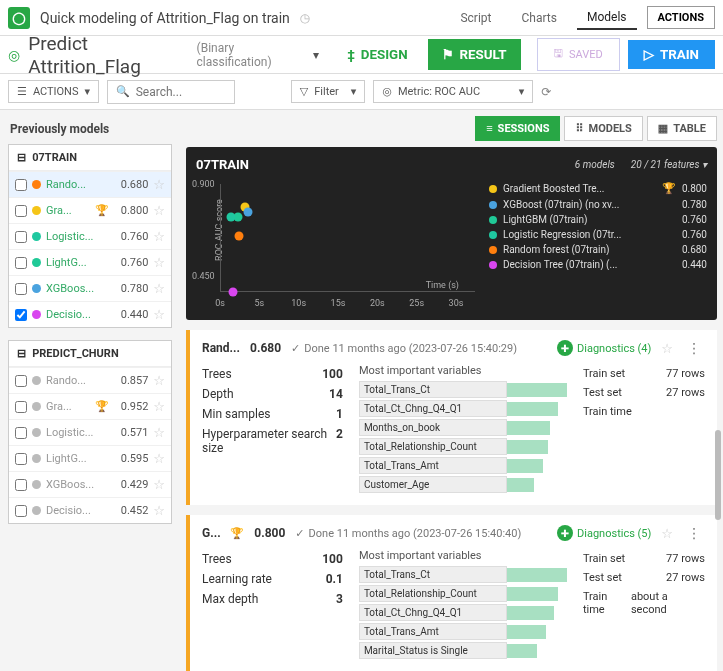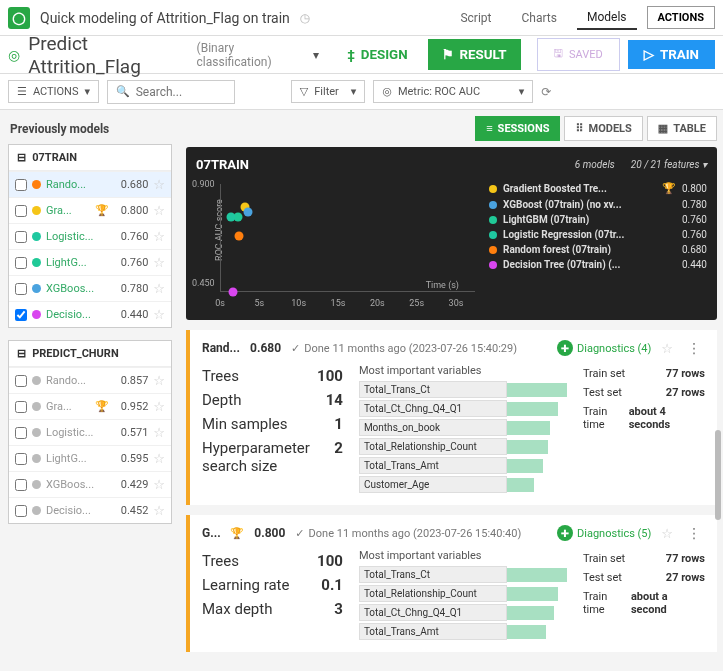--- a/index.html
+++ b/index.html
@@ -68,43 +68,43 @@
 .chart-yaxis { position: absolute; left: 24px; top: 4px; bottom: 18px; width: 1px; background: #555; }
 .chart-xaxis { position: absolute; left: 24px; right: 4px; bottom: 18px; height: 1px; background: #555; }
 .ytick { position: absolute; left: -4px; font-size: 9px; color: #aaa; transform: translateY(-50%); }
 .xtick { position: absolute; bottom: 2px; font-size: 9px; color: #aaa; transform: translateX(-50%); }
 .ylabel-txt { position: absolute; left: -8px; top: 50%; transform: rotate(-90deg) translateX(20px); font-size: 9px; color: #aaa; }
 .xlabel-txt { position: absolute; right: 20px; bottom: 20px; font-size: 9px; color: #aaa; }
 .pt { position: absolute; width: 9px; height: 9px; border-radius: 50%; transform: translate(-50%, 50%); }
 .legend { width: 218px; font-size: 10px; }
 .legend-row { display: flex; align-items: center; gap: 6px; padding: 2px 0; }
 .legend-row .dot { width: 8px; height: 8px; }
-.legend-row .lname { flex: 1; white-space: nowrap; overflow: hidden; text-overflow: ellipsis; color: #ddd; font-weight: bold; }
+.legend-row .lname { flex: 1; white-space: nowrap; overflow: hidden; text-overflow: ellipsis; color: #ddd; }
 .legend-row .lscore { color: #ddd; }
 
 
 .model-card { background: #fff; margin-top: 10px; border-left: 4px solid #f5a623; padding: 10px 12px; }
 .mc-head { display: flex; align-items: center; gap: 10px; font-size: 12px; margin-bottom: 8px; }
 .mc-name { font-weight: bold; color: #333; max-width: 60px; white-space: nowrap; overflow: hidden; text-overflow: ellipsis; }
 .mc-score { font-weight: bold; color: #333; }
 .mc-done { color: #777; font-size: 11px; display: flex; align-items: center; gap: 4px; }
 .mc-diag { color: #28a745; font-size: 11px; display: flex; align-items: center; gap: 4px; margin-left: auto; }
 .diag-circle { width: 16px; height: 16px; border-radius: 50%; background: #28a745; color: #fff; display: flex; align-items: center; justify-content: center; font-size: 10px; }
 .mc-body { display: flex; gap: 16px; }
-.mc-params { width: 150px; font-size: 15px; }
+.mc-params { width: 150px; font-size: 12px; }
 .mc-params .prow { display: flex; justify-content: space-between; padding: 3px 0; }
 .mc-params .prow .pv { font-weight: bold; text-align: right; }
 .mc-vars { flex: 1; }
 .mc-vars-title { font-size: 11px; color: #555; margin-bottom: 4px; }
 .var-row { display: flex; align-items: center; margin: 2px 0; font-size: 10px; font-family: monospace; }
 .var-label { width: 148px; background: #eee; padding: 2px 4px; border: 1px solid #ddd; white-space: nowrap; overflow: hidden; text-overflow: ellipsis; }
 .var-bar { height: 14px; background: #a8e0c2; }
 .mc-stats { width: 130px; font-size: 11px; }
 .mc-stats .srow { display: flex; justify-content: space-between; padding: 3px 0; }
-.mc-stats .srow .sv { font-weight: bold; }
+.mc-stats .srow .sv { font-weight: normal; }
 
 .kebab { color: #777; font-size: 14px; cursor: pointer; padding: 0 4px; }
 .scrollbar-fake { position: absolute; right: 2px; top: 320px; width: 6px; height: 90px; background: #bbb; border-radius: 3px; }
 </style>
 </head>
 <body>
 
 <div class="topbar">
   <div class="logo">◯</div>
   <div class="title">Quick modeling of Attrition_Flag on train</div>
@@ -294,21 +294,21 @@
         <span class="spacer"></span>
         <span class="meta">6 models</span>
         <span class="meta"><span>20 / 21 features</span> <span>▾</span></span>
       </div>
       <div class="chart-body">
         <div class="chart-area" id="chartarea">
           <div class="ylabel-txt">ROC AUC score</div>
           <div class="xlabel-txt">Time (s)</div>
           <div class="chart-yaxis"></div>
           <div class="chart-xaxis"></div>
-        <div class="ytick" style="top: 103px;">0.450</div>
+        <div class="ytick" style="top: 96px;">0.450</div>
             <div class="ytick" style="top: 4px;">0.900</div>
             <div class="xtick" style="left: 24px;">0s</div>
             <div class="xtick" style="left: 63.3333px;">5s</div>
             <div class="xtick" style="left: 102.667px;">10s</div>
             <div class="xtick" style="left: 142px;">15s</div>
             <div class="xtick" style="left: 181.333px;">20s</div>
             <div class="xtick" style="left: 220.667px;">25s</div>
             <div class="xtick" style="left: 260px;">30s</div>
             <div class="pt" style="left: 49.1733px; bottom: 102.522px; background: rgb(245, 197, 24);"></div>
             <div class="pt" style="left: 51.5333px; bottom: 97.8261px; background: rgb(74, 163, 223);"></div>
@@ -413,21 +413,20 @@
               <div class="srow">
                 <span>Train set</span>
                 <span class="sv">77 rows</span>
               </div>
               <div class="srow">
                 <span>Test set</span>
                 <span class="sv">27 rows</span>
               </div>
               <div class="srow">
                 <span>Train time</span>
-                <span class="sv">about 4 seconds</span>
               </div>
             </div>
           </div>
         </div>
         <div class="model-card">
           <div class="mc-head">
             <span class="mc-name">G...</span>
             <span class="trophy">🏆</span>
             <span class="mc-score">0.800</span>
             <span class="mc-done"><span>✓</span>Done 11 months ago (2023-07-26 15:40:40)</span>
@@ -461,20 +460,24 @@
                 <span class="var-bar" style="width:51px"></span>
               </div>
               <div class="var-row">
                 <span class="var-label">Total_Ct_Chng_Q4_Q1</span>
                 <span class="var-bar" style="width:46.8px"></span>
               </div>
               <div class="var-row">
                 <span class="var-label">Total_Trans_Amt</span>
                 <span class="var-bar" style="width:39px"></span>
               </div>
+              <div class="var-row">
+                <span class="var-label">Marital_Status is Single</span>
+                <span class="var-bar" style="width:30px"></span>
+              </div>
             </div>
             <div class="mc-stats">
               <div class="srow">
                 <span>Train set</span>
                 <span class="sv">77 rows</span>
               </div>
               <div class="srow">
                 <span>Test set</span>
                 <span class="sv">27 rows</span>
               </div>

